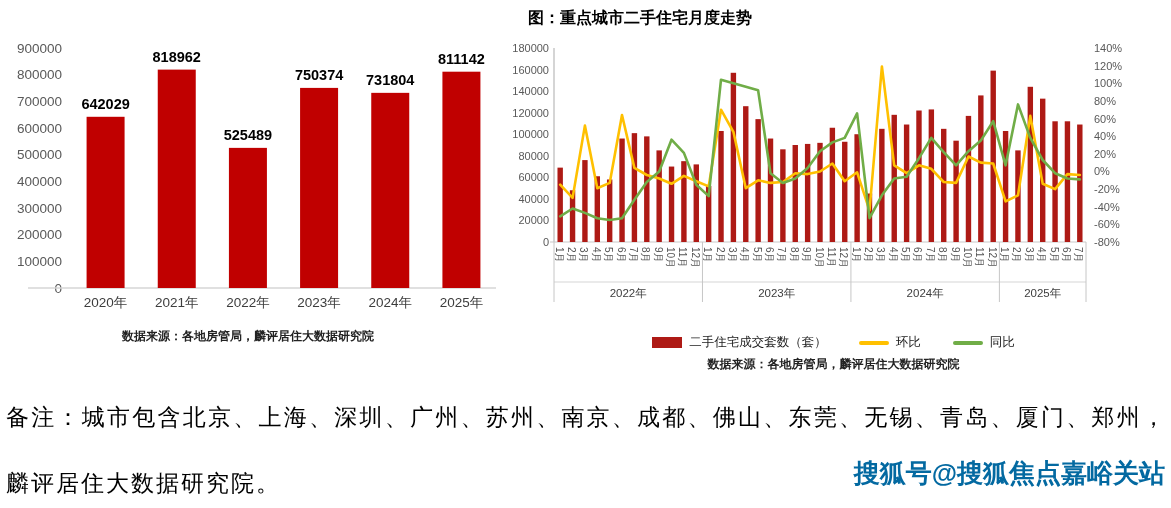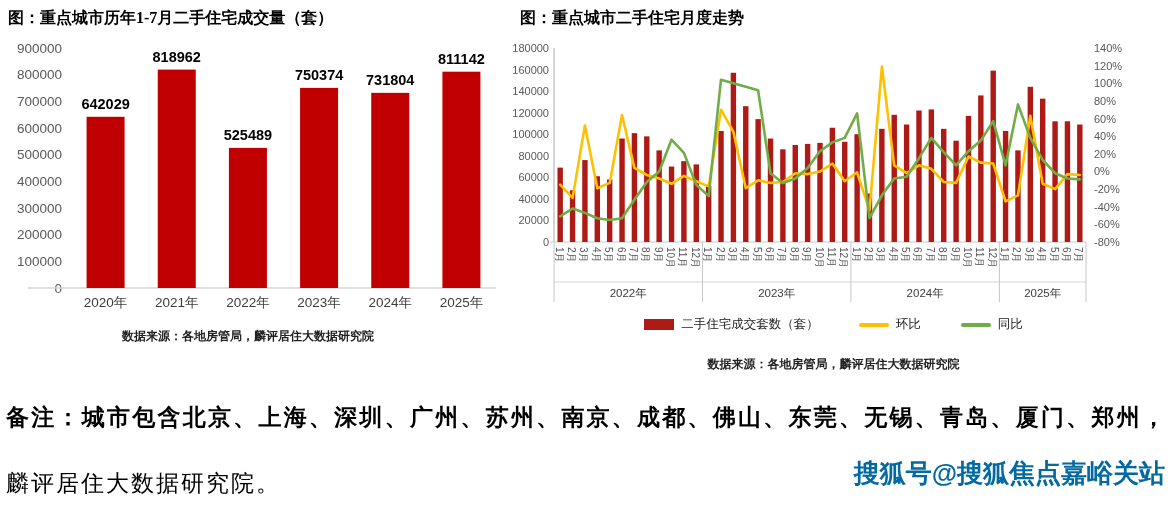--- a/index.html
+++ b/index.html
@@ -4,54 +4,53 @@
 <style>
   html,body{margin:0;padding:0;background:#ffffff;}
   body{width:1171px;height:508px;position:relative;overflow:hidden;
        font-family:"Liberation Sans","DejaVu Sans",sans-serif;}
   .figure{position:absolute;}
   #left-figure{left:0;top:0;width:496px;height:390px;}
   #right-figure{left:496px;top:0;width:675px;height:390px;}
   .chart-title{font-family:"Liberation Serif","DejaVu Serif",serif;
        font-weight:700;font-size:16px;color:#000;position:absolute;top:8px;white-space:nowrap;}
   #left-figure .chart-title{left:8px;}
-  #right-figure .chart-title{left:24px;text-align:right;}
+  #right-figure .chart-title{left:32px;text-align:right;}
   svg{position:absolute;left:0;}
   svg text{font-family:"Liberation Sans","DejaVu Sans",sans-serif;}
   .ax{font-size:13.5px;fill:#595959;}
   .dlabel{font-size:14.5px;font-weight:bold;fill:#000000;text-anchor:middle;}
   .xlabel{font-size:13.5px;fill:#3d3d3d;text-anchor:middle;}
   .ax2{font-size:11px;fill:#595959;}
   .mlabel{font-size:10px;fill:#555555;}
   .ylabel2{font-size:11.5px;fill:#3d3d3d;text-anchor:middle;}
   .source{position:absolute;width:100%;text-align:center;
        font-family:"Liberation Serif","DejaVu Serif",serif;font-weight:700;
        font-size:12px;color:#222;white-space:nowrap;}
   #left-figure .source{top:328px;}
   #right-figure .source{top:356px;}
-  .legend{position:absolute;top:316px;left:0;width:100%;display:flex;
-       justify-content:center;align-items:flex-start;gap:40px;}
+  .legend{position:absolute;top:334px;left:0;width:100%;display:flex;
+       justify-content:center;align-items:flex-start;gap:32px;}
   .legend-item{display:flex;align-items:center;gap:7px;
        font-family:"Liberation Serif","DejaVu Serif",serif;font-size:12.5px;color:#1a1a1a;}
   .swatch-bar{width:30px;height:11px;}
   .swatch-line{width:30px;height:4px;border-radius:2px;}
   .note-line{position:absolute;left:6px;right:6px;
        font-family:"Liberation Serif","DejaVu Serif",serif;font-size:23px;color:#000;}
-  #note-line-1{top:402px;text-align:justify;text-align-last:justify;font-weight:bold;}
+  #note-line-1{top:402px;text-align:justify;text-align-last:justify;}
   #note-line-2{top:468px;letter-spacing:2px;}
   #watermark{position:absolute;top:456px;right:6px;
        font-family:"Liberation Sans","DejaVu Sans",sans-serif;font-weight:700;font-size:26px;color:#0369a1;
        text-shadow:-2px 0 0 #fff,2px 0 0 #fff,0 -2px 0 #fff,0 2px 0 #fff,
                    -1px -1px 0 #fff,1px -1px 0 #fff,-1px 1px 0 #fff,1px 1px 0 #fff;}
 </style>
 </head>
 <body>
 
 <div class="figure" id="left-figure">
-  <div class="chart-title">图：重点城市历年1-7月二手住宅成交量（套）</div>
   <svg id="left-svg" width="496" height="295" viewBox="0 0 496 295" style="top:33px;">
       <text x="62" y="19.5" text-anchor="end" class="ax">900000</text>
       <text x="62" y="46.16666666666667" text-anchor="end" class="ax">800000</text>
       <text x="62" y="72.83333333333334" text-anchor="end" class="ax">700000</text>
       <text x="62" y="99.5" text-anchor="end" class="ax">600000</text>
       <text x="62" y="126.16666666666667" text-anchor="end" class="ax">500000</text>
       <text x="62" y="152.83333333333334" text-anchor="end" class="ax">400000</text>
       <text x="62" y="179.5" text-anchor="end" class="ax">300000</text>
       <text x="62" y="206.16666666666666" text-anchor="end" class="ax">200000</text>
       <text x="62" y="232.83333333333334" text-anchor="end" class="ax">100000</text>

